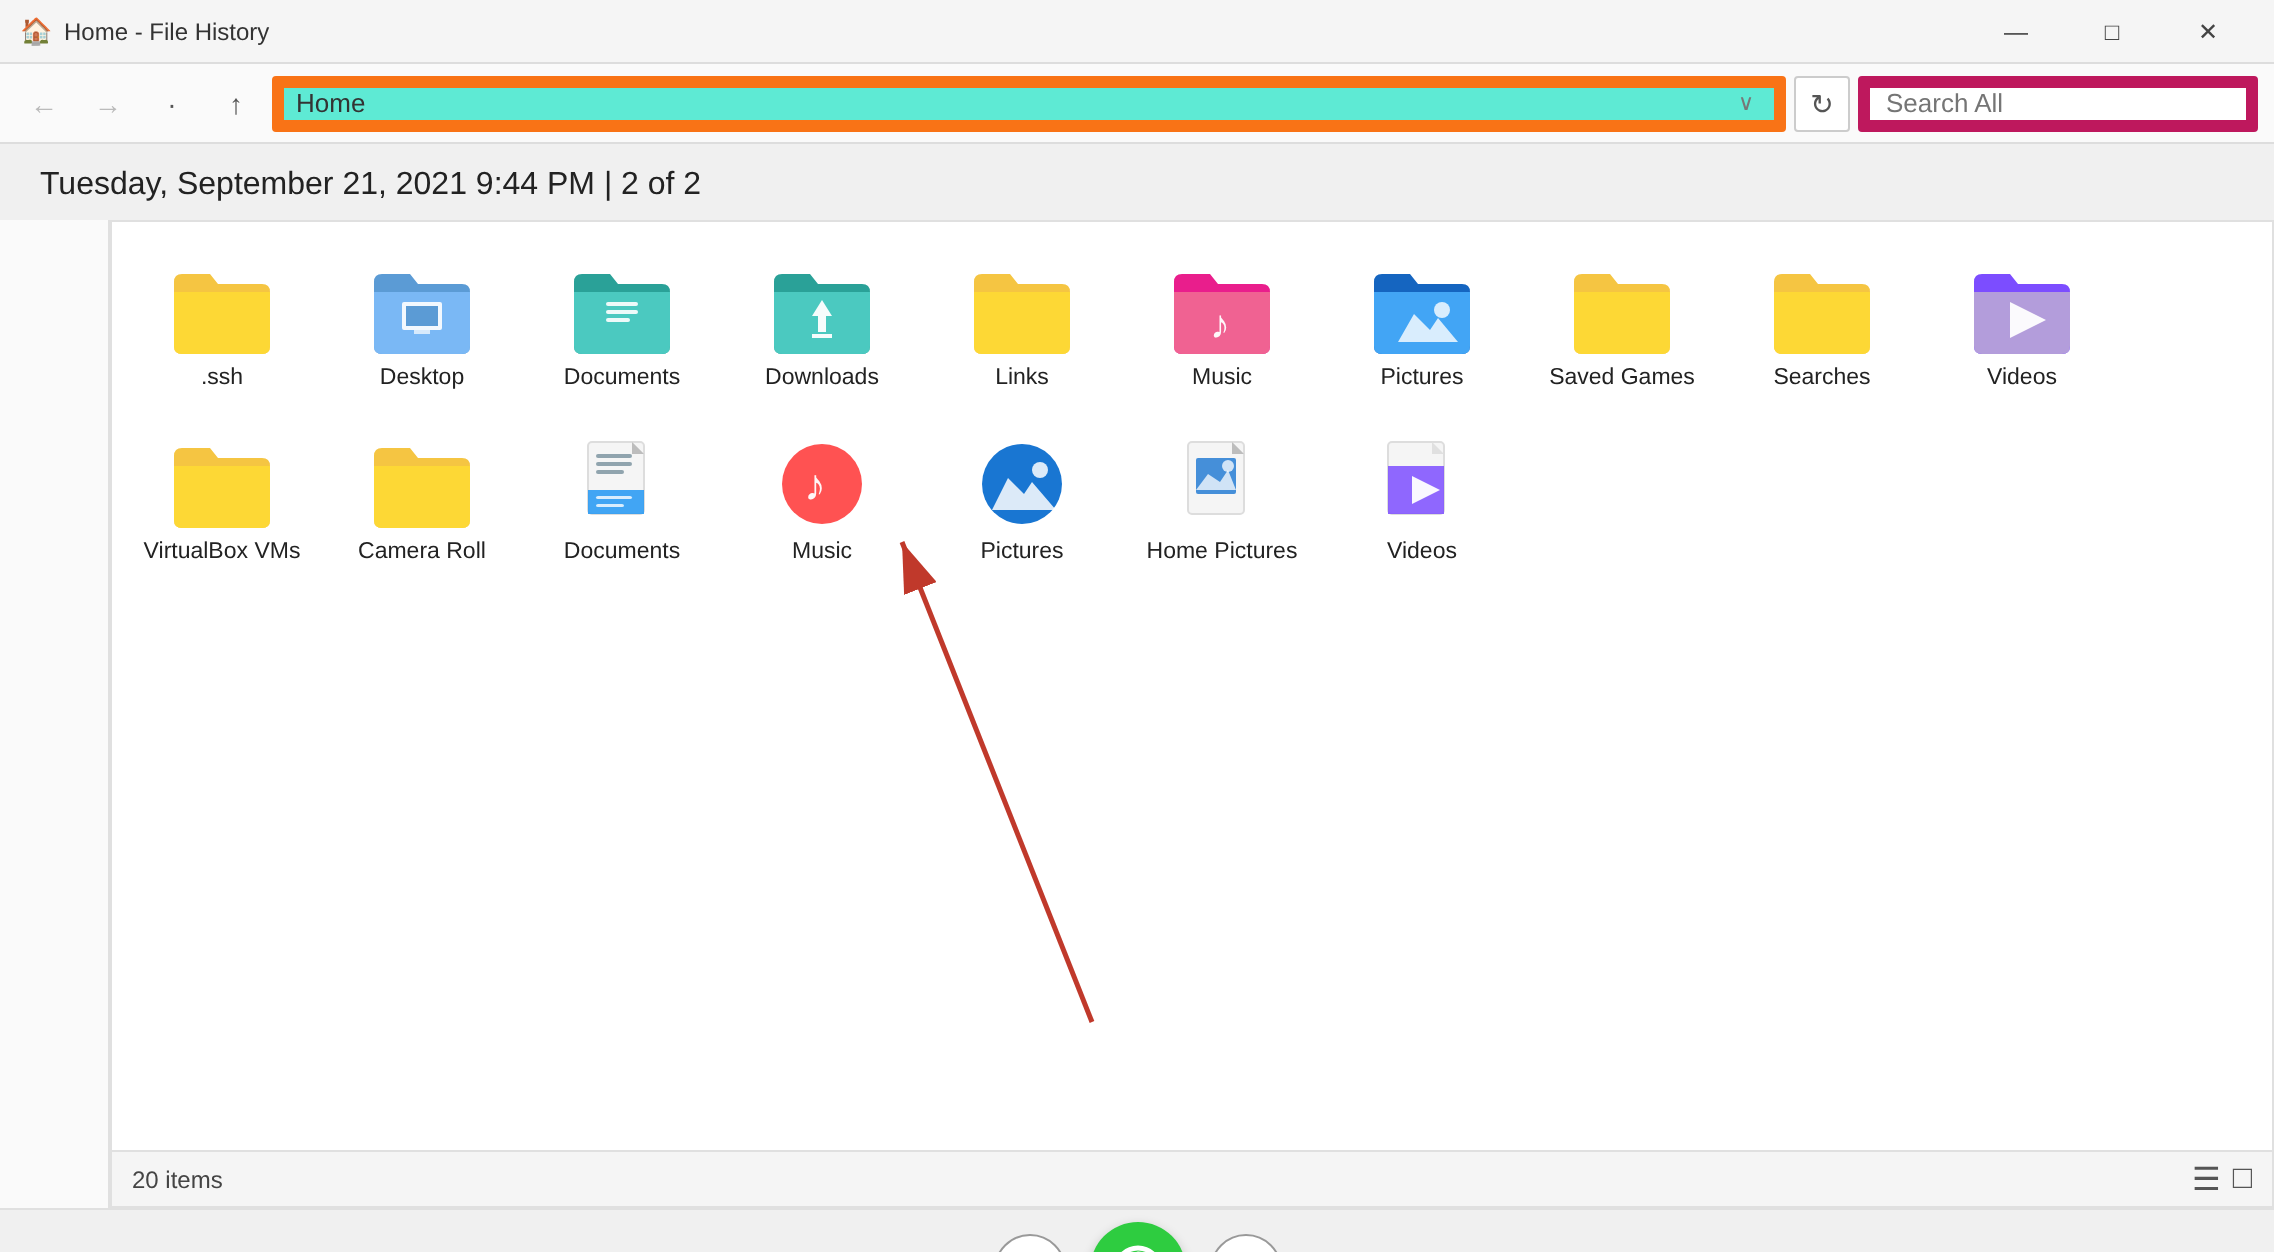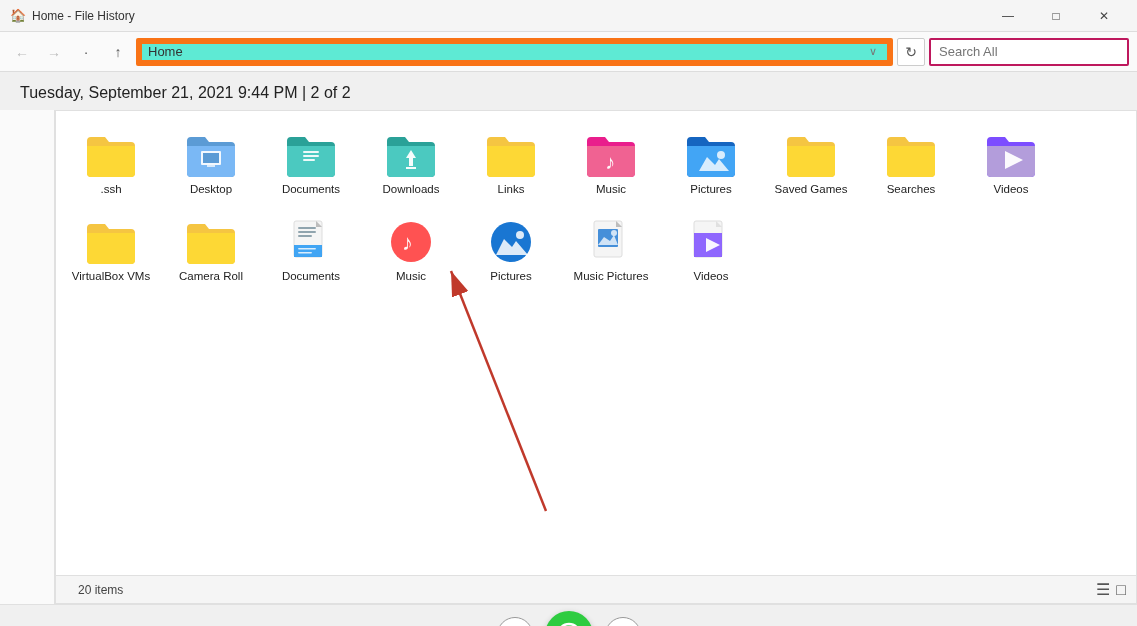--- a/index.html
+++ b/index.html
@@ -105,21 +105,21 @@
       border-radius: 2px;
       display: flex;
       align-items: center;
       justify-content: center;
       font-size: 14px;
       color: #555;
     }
     .search-box {
       width: 200px;
       height: 28px;
-      border: 2px solid #be185d;
+      border: 6px solid #be185d;
       border-radius: 2px;
       padding: 0 8px;
       font-size: 13px;
       color: #333;
       background: white;
       outline: none;
     }
 
     
     .main-layout {
@@ -196,21 +196,20 @@
       background: #f5f5f5;
       border-top: 1px solid #e0e0e0;
       display: flex;
       align-items: center;
       padding: 0 10px;
       justify-content: space-between;
     }
     .status-text {
       font-size: 12px;
       color: #444;
-      margin-left: 12px;
     }
     .status-icons {
       display: flex;
       gap: 6px;
       align-items: center;
       color: #555;
       font-size: 15px;
     }
 
     
@@ -494,21 +493,21 @@
           <svg width="46" height="46" viewBox="0 0 46 46">
             <rect x="6" y="2" width="28" height="36" rx="2" fill="#f5f5f5" stroke="#ddd" stroke-width="1"></rect>
             <polygon points="28,2 34,8 28,8" fill="#e0e0e0"></polygon>
             <polygon points="28,2 28,8 34,8" fill="#bdbdbd"></polygon>
 
             <rect x="10" y="10" width="20" height="18" rx="1" fill="#1976d2" opacity="0.8"></rect>
             <polygon points="10,26 16,18 22,22 26,16 30,26" fill="white" opacity="0.75"></polygon>
             <circle cx="26" cy="14" r="3" fill="white" opacity="0.75"></circle>
           </svg>
         </div>
-        <span class="file-label">Music Pictures</span>
+        <span class="file-label">Home Pictures</span>
       </div>
 
       <div class="file-item">
         <div class="file-icon">
           <svg width="46" height="46" viewBox="0 0 46 46">
             <rect x="6" y="2" width="28" height="36" rx="2" fill="#f5f5f5" stroke="#ddd" stroke-width="1"></rect>
             <polygon points="28,2 34,8 28,8" fill="#e0e0e0"></polygon>
 
             <rect x="6" y="14" width="28" height="24" rx="0" fill="#7c4dff" opacity="0.85"></rect>
             <polygon points="18,19 18,33 32,26" fill="white" opacity="0.95"></polygon>

